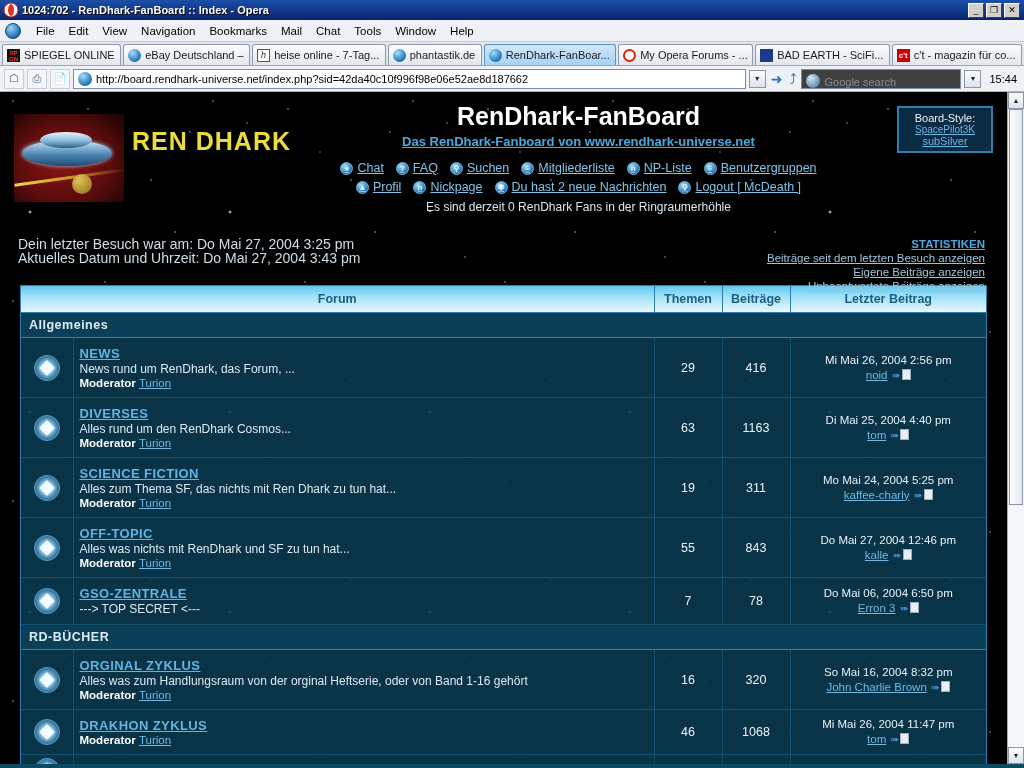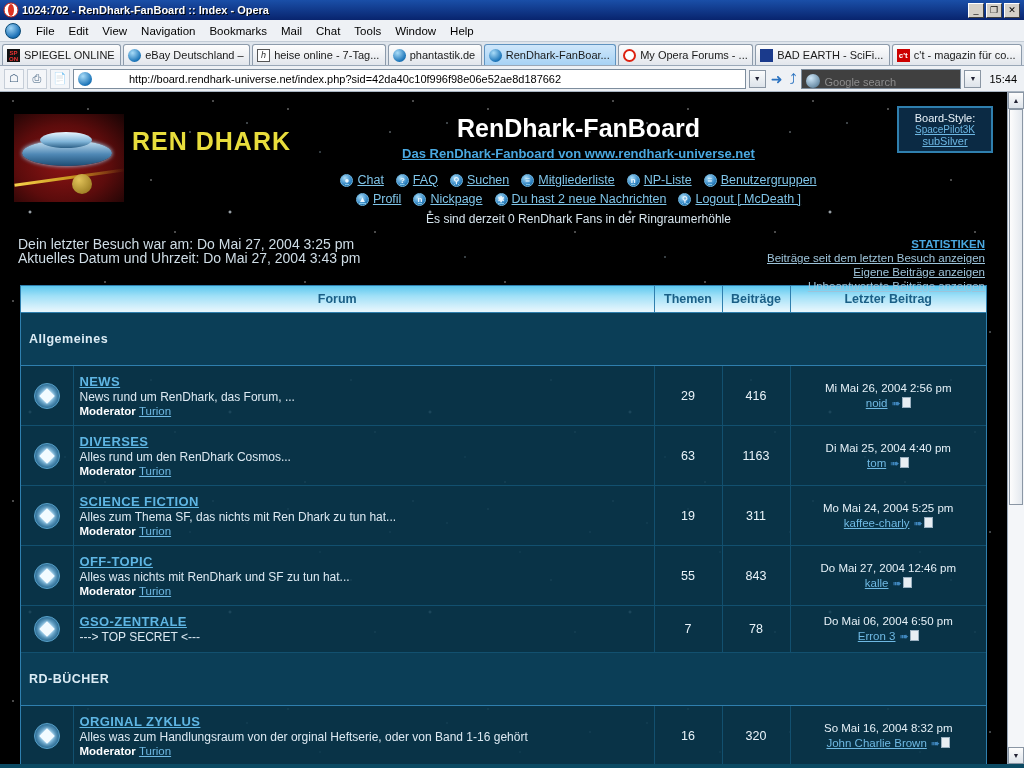--- a/index.html
+++ b/index.html
@@ -60,21 +60,21 @@
   .fav.ct{background:#c00;color:#fff;font-size:8px;font-weight:bold;text-align:center;line-height:13px;}
 
   
   #addrbar{
     height:26px;background:#eef1f5;border-bottom:1px solid #a9b5c2;
     display:flex;align-items:center;gap:3px;padding:0 4px;
   }
   .tool-btn{width:20px;height:20px;border:1px solid #c6ced8;background:#f4f6f9;
     display:flex;align-items:center;justify-content:center;font-size:11px;color:#3a5a7a;}
   .url-wrap{flex:1 1 auto;display:flex;align-items:center;height:20px;
-    background:#fff;border:1px solid #7d8d9d;padding:0 2px;min-width:0;gap:33px;}
+    background:#fff;border:1px solid #7d8d9d;padding:0 2px;min-width:0;}
   .url-wrap .fav{width:14px;height:14px;border-radius:50%;flex:0 0 auto;margin:0 4px 0 2px;
     background:radial-gradient(circle at 35% 30%,#a9dcf8,#1b74b8 70%,#0c4c7f);}
   .url-text{font-size:11px;color:#000;white-space:nowrap;overflow:hidden;flex:1 1 auto;}
   .combo-arrow{width:17px;height:18px;border:1px solid #8a96a4;background:linear-gradient(#fbfcfd,#dde3ea);
     display:flex;align-items:center;justify-content:center;font-size:7px;color:#223;flex:0 0 auto;}
   .nav-arrow{font-size:14px;color:#2a72c0;padding:0 2px;}
   .search-wrap{width:160px;display:flex;align-items:flex-end;height:20px;background:#404040;
     border:1px solid #7d8d9d;padding:0 2px;flex:0 0 auto;}
   .search-wrap .sicon{width:14px;height:14px;border-radius:50%;margin:0 4px 0 2px;flex:0 0 auto;
     background:radial-gradient(circle at 35% 30%,#cfe7f8,#6d8fa8 70%,#445a6b);}
@@ -117,21 +117,21 @@
   .logo-box .ship2{position:absolute;left:26px;top:18px;width:52px;height:16px;
     border-radius:50%;background:linear-gradient(#eaf6ff,#7fb4d8 60%,#2b5f86);}
   .logo-box .trail{position:absolute;left:0;top:62px;width:112px;height:3px;
     background:linear-gradient(90deg,#f7d24b,#c9971f,transparent);transform:rotate(-8deg);}
   .logo-box .orb{position:absolute;left:58px;top:60px;width:20px;height:20px;border-radius:50%;
     background:radial-gradient(circle at 35% 30%,#e2c35a,#8a6c15);}
   .logo-text{position:absolute;left:132px;top:36px;color:#e8dd3c;
     font-weight:bold;font-size:25px;text-shadow:2px 2px 2px #000;line-height:1.05;letter-spacing:1px;}
   .logo-text .l2{display:block;margin-left:22px;}
 
-  .hdr-center{position:absolute;left:300px;right:150px;top:22px;text-align:center;text-decoration:underline;}
+  .hdr-center{position:absolute;left:300px;right:150px;top:10px;text-align:center;text-decoration:underline;}
   .board-title{color:#fff;font-size:25px;font-weight:bold;letter-spacing:0px;}
   .board-sub{display:block;margin-top:3px;color:#4aa8e0;font-size:13px;font-weight:bold;
     text-decoration:underline;}
   .navlinks{margin-top:12px;}
   .navrow{display:flex;justify-content:center;align-items:center;gap:12px;margin-bottom:5px;flex-wrap:nowrap;}
   .navlink{display:flex;align-items:center;gap:4px;color:#7fc4e8;font-size:12.5px;white-space:nowrap;}
   .nicon{width:13px;height:13px;border-radius:50%;flex:0 0 auto;
     background:radial-gradient(circle at 35% 28%,#a9ddf8,#2a7fc0 65%,#12496f);
     border:1px solid #6fb6e0;color:#eaf6ff;font-size:8px;line-height:11px;text-align:center;font-weight:bold;}
   .onlinecount{margin-top:6px;color:#d8e6ef;font-size:12px;}
@@ -155,21 +155,21 @@
   #board{margin:0 20px 0 20px;border:1px solid #2f7fae;background:transparent;}
   table.ftab{width:100%;border-collapse:collapse;}
   th.catbar{
     background:linear-gradient(#5ec8ef 0%,#9fe0f7 38%,#cdeefb 75%,#eaf7fd 100%);
     color:#1a5f86;font-size:12.5px;font-weight:bold;text-align:center;
     padding:6px 4px;border-right:1px solid #2f7fae;border-bottom:1px solid #2f7fae;
   }
   th.catbar:last-child{border-right:none;}
   tr.secrow td{
     background:#0b3e57;color:#dcecf5;font-weight:bold;font-size:12.5px;
-    padding:19px 8px;border-bottom:1px solid #2f7fae;letter-spacing:.5px;
+    padding:5px 8px;border-bottom:1px solid #2f7fae;letter-spacing:.5px;
   }
   td.fi{width:52px;text-align:center;vertical-align:middle;border-right:1px solid #12506f;}
   td.fmain{vertical-align:middle;padding:8px 6px;border-right:1px solid #12506f;}
   td.num{width:68px;text-align:center;vertical-align:middle;color:#eaf4fa;font-size:12.5px;
     border-right:1px solid #12506f;}
   td.last{width:196px;text-align:center;vertical-align:middle;color:#e6f1f8;font-size:11.5px;line-height:15px;}
   tr.frow td{border-bottom:1px solid #12506f;background:rgba(10,58,81,.88);}
   .ficon{width:26px;height:26px;border-radius:50%;margin:0 auto;
     background:radial-gradient(circle at 50% 50%,#bfe2f4 0%,#6ea9cc 42%,#2e6e96 70%,#1b4e6e 100%);
     border:1px solid #57a0c8;position:relative;}

